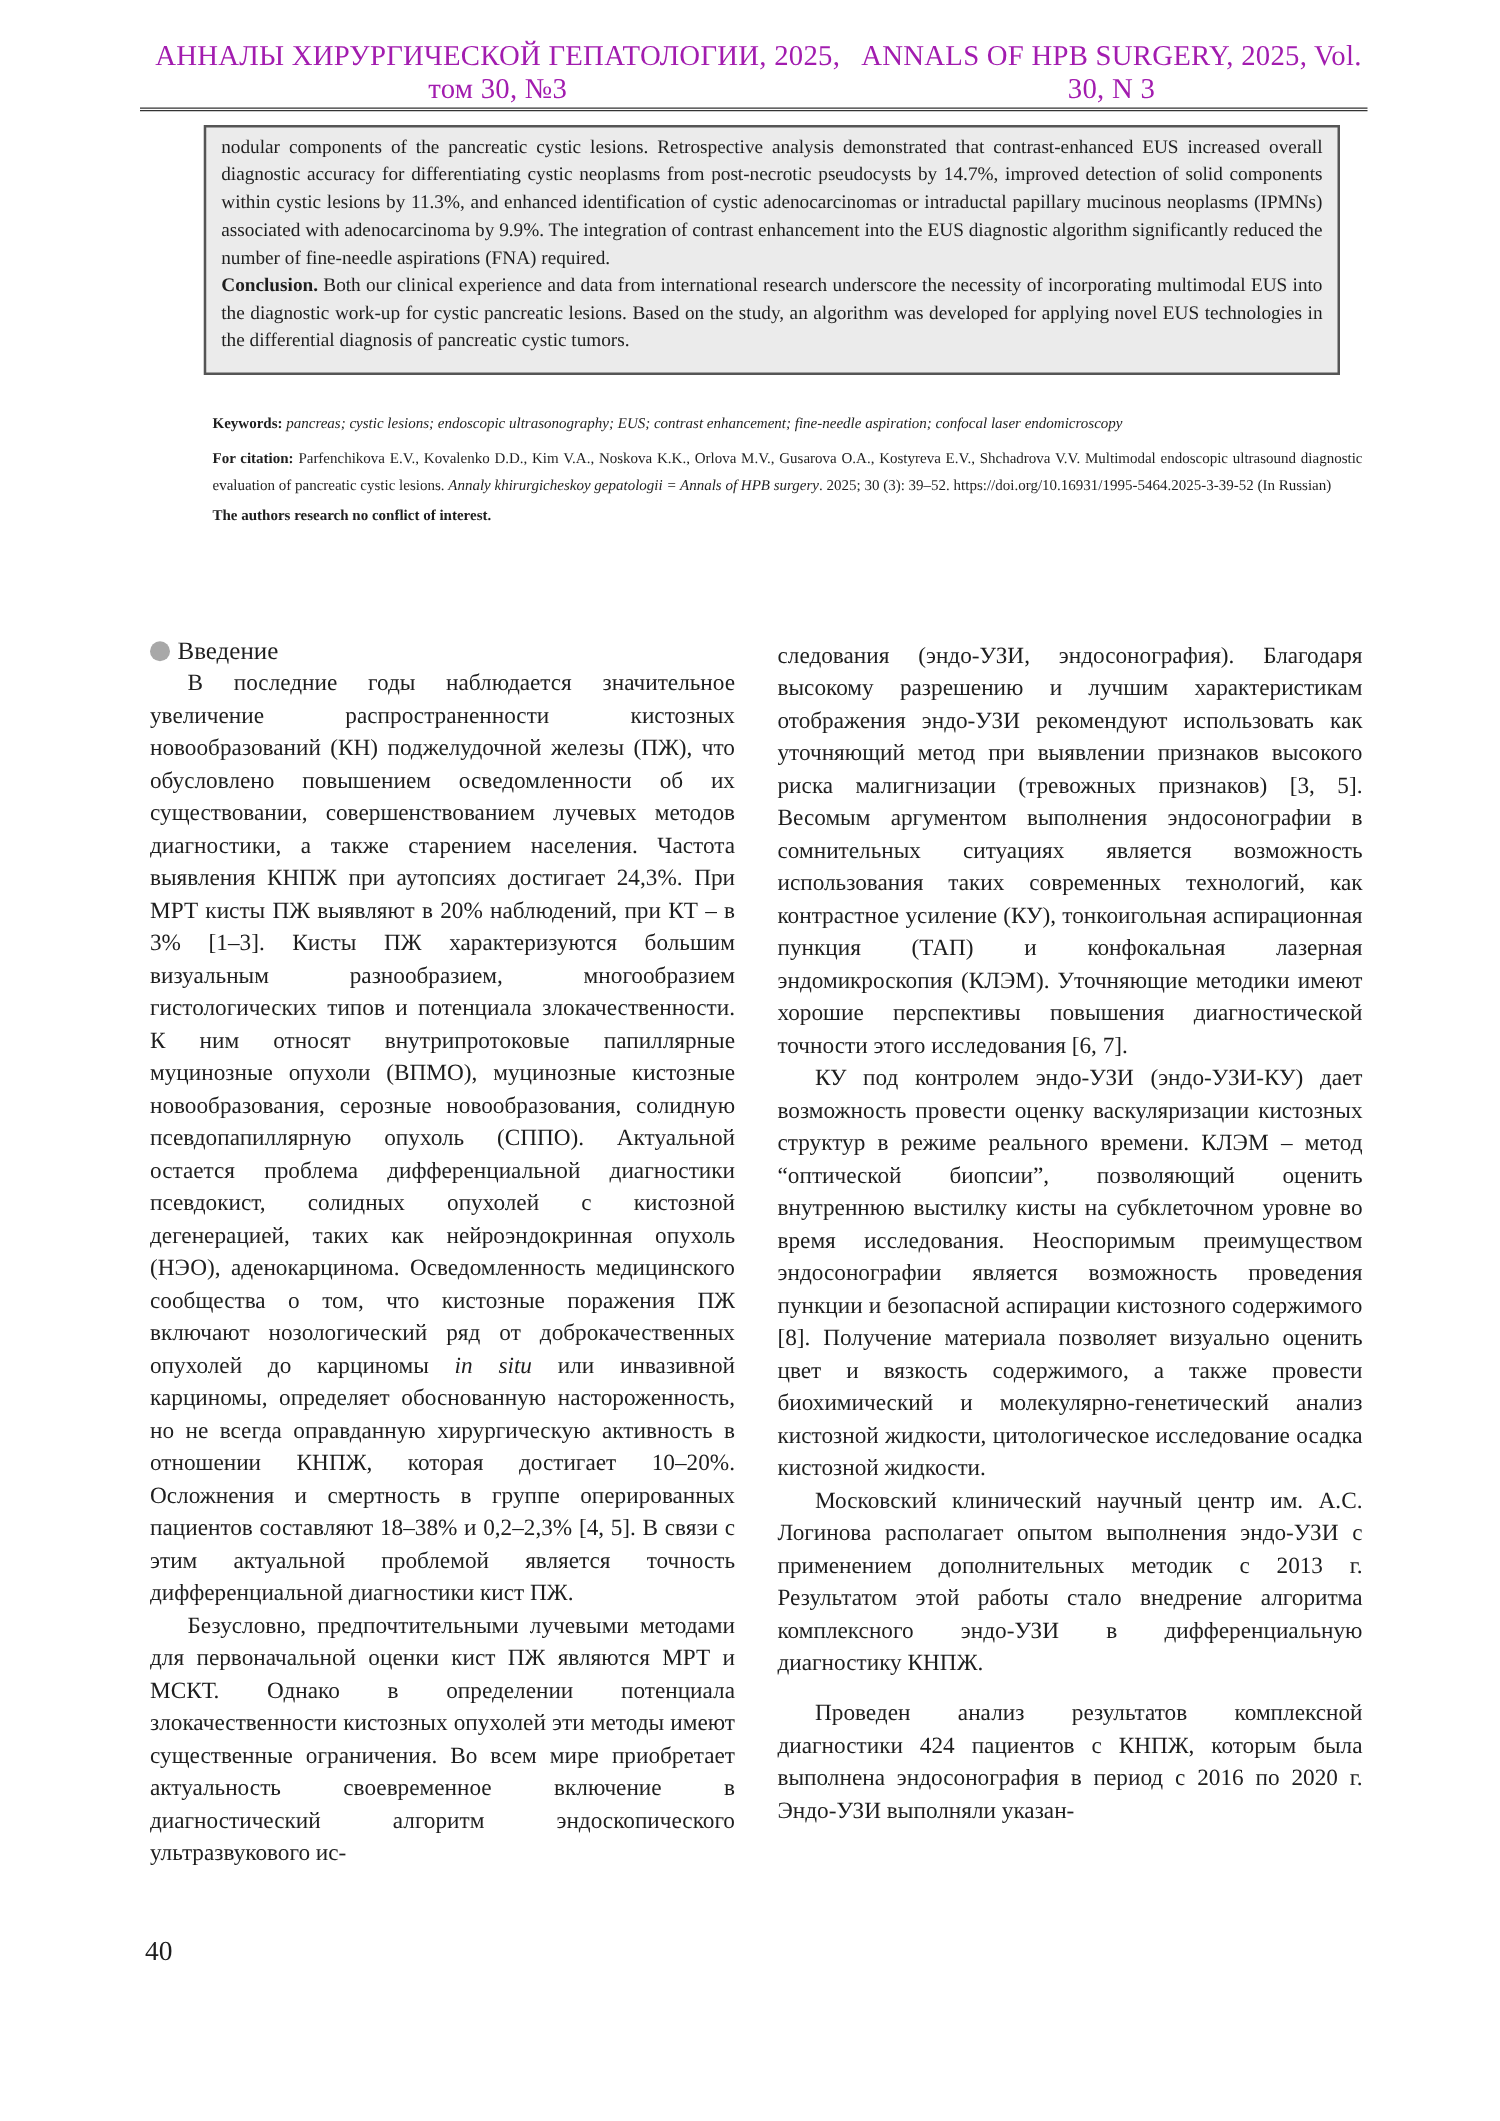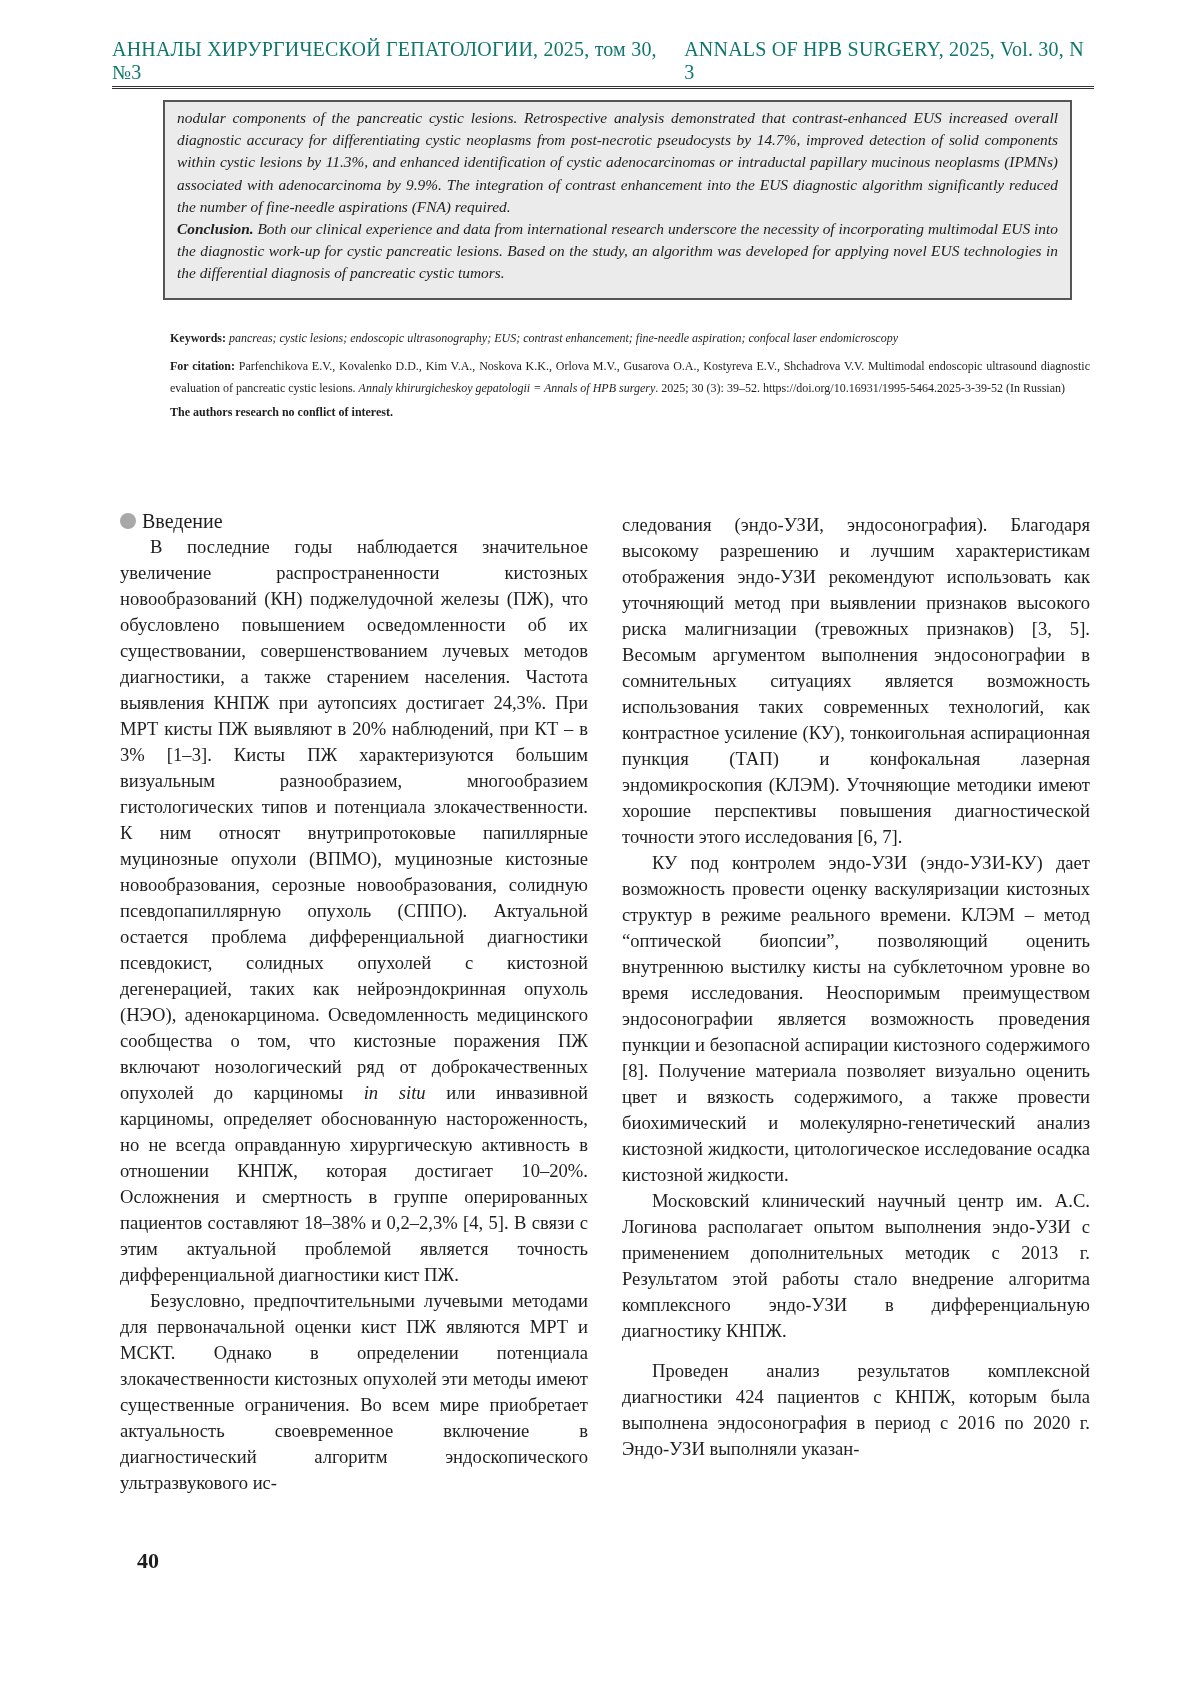--- a/index.html
+++ b/index.html
@@ -1,38 +1,38 @@
 <!DOCTYPE html>
 <html><head>
 <meta charset="utf-8">
 <style>
   html, body { margin: 0; padding: 0; background: #ffffff; }
   body { width: 1200px; height: 1697px; position: relative; overflow: hidden;
          font-family: "Liberation Serif", "DejaVu Serif", serif; color: #1e1e1e; }
   .header { position: absolute; left: 112px; top: 58px; width: 982px; height: 26px;
             border-bottom: 3px double #333; display: flex; justify-content: space-between;
             align-items: flex-end; padding-bottom: 2px; }
-  .header span { font-family: "Liberation Serif", serif; font-size: 20px; letter-spacing: 0.2px; color: #0f766e; }
+  .header span { font-family: "Liberation Serif", serif; font-size: 23px; letter-spacing: 0.2px; color: #a21caf; text-align: center; }
   .abstract-box { position: absolute; left: 163px; top: 100px; width: 909px; height: 200px;
                   background: #ebebeb; border: 2px solid #555; padding: 5px 12px 0 12px;
                   box-sizing: border-box; font-size: 15.4px; line-height: 22.2px; text-align: justify; }
-  .abstract-box p { margin: 0; font-style: italic; }
+  .abstract-box p { margin: 0; }
   .abstract-box b { font-weight: bold; }
   .meta { position: absolute; left: 170px; top: 327px; width: 920px; font-size: 12px; line-height: 22px; text-align: justify; }
   .meta p { margin: 0; }
   .meta i { font-style: italic; }
   .col { position: absolute; width: 468px; font-size: 18.6px; line-height: 26px; text-align: justify; }
   .col p { margin: 0; text-indent: 30px; }
   .col p.noindent { text-indent: 0; }
   .col-left { left: 120px; top: 508px; }
   .col-right { left: 622px; top: 512px; }
   .section-title { display: flex; align-items: center; font-weight: normal; font-size: 20px; line-height: 26px; margin: 0; }
   .bullet { width: 16px; height: 16px; border-radius: 50%; background: #a8a8a8; display: inline-block; margin-right: 6px; }
   .gap { height: 14px; }
-  .page-number { position: absolute; left: 137px; top: 1548px; font-size: 22px; font-weight: bold; }
+  .page-number { position: absolute; left: 116px; top: 1548px; font-size: 22px; font-weight: normal; }
 </style>
 </head>
 <body>
 
 <div class="header">
   <span>АННАЛЫ ХИРУРГИЧЕСКОЙ ГЕПАТОЛОГИИ, 2025, том 30, №3</span>
   <span>ANNALS OF HPB SURGERY, 2025, Vol. 30, N 3</span>
 </div>
 
 <div class="abstract-box">

